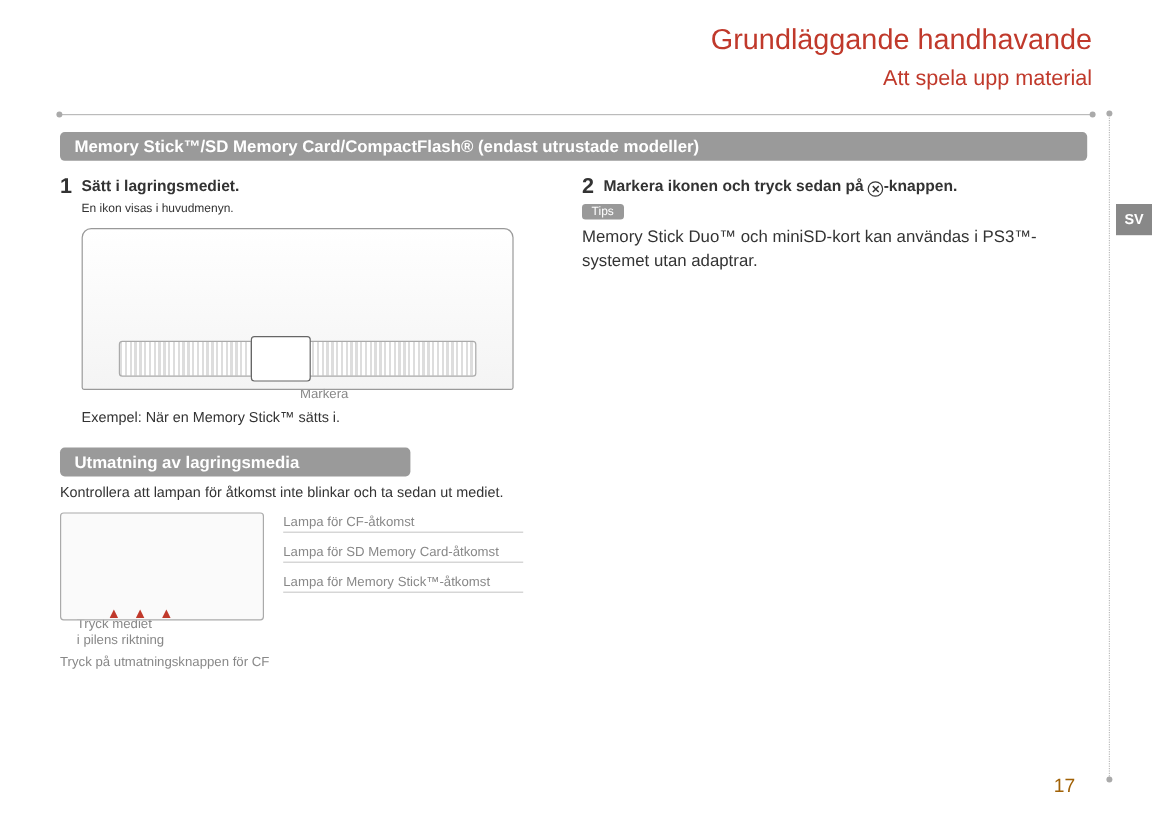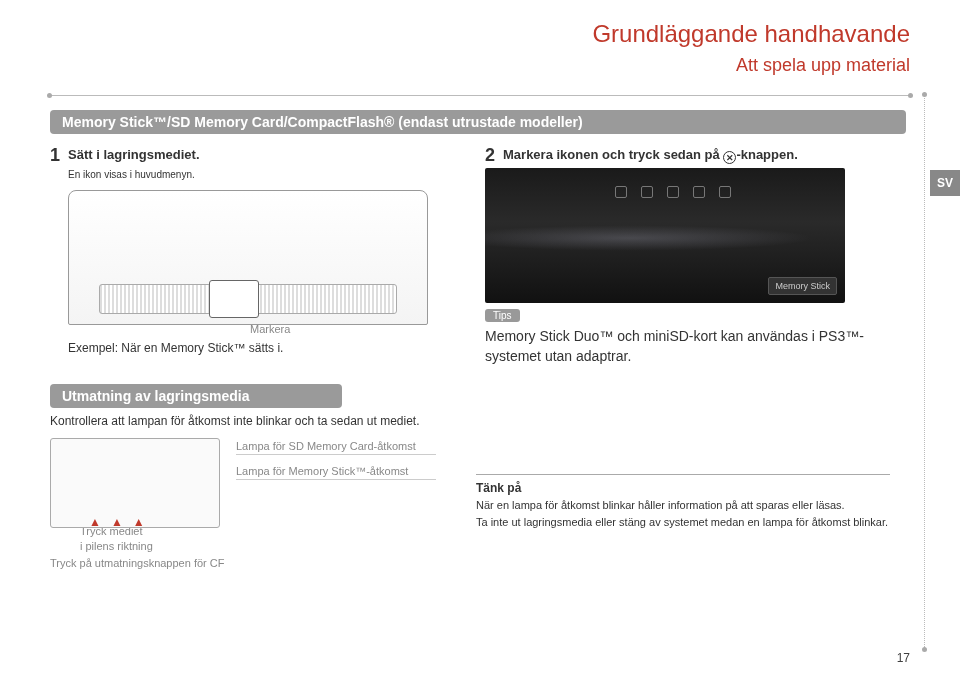--- a/index.html
+++ b/index.html
@@ -200,28 +200,28 @@
   }
   .labels-col .line{
     border-bottom:1px solid #ccc;width:200px;position:relative;padding-bottom:2px;
   }
   .bottom-flex{display:flex;gap:40px;margin-right:20px;}
   .right-note{
     flex:1;margin-top:46px;font-size:11px;line-height:1.5;
   }
   .right-note .h{font-weight:bold;font-size:12px;border-top:1px solid #aaa;padding-top:4px;}
   .tryck{
-    font-size:11px;color:#888;margin-left:30px;margin-top:-4px;line-height:1.3;
+    font-size:11px;color:#888;margin-left:14px;margin-top:-4px;line-height:1.3;
   }
   .tryck2{
     font-size:11px;color:#888;margin-left:0px;margin-top:4px;
   }
   .pagenum{
-    position:absolute;bottom:14px;right:50px;
-    font-size:12px;color:#404040;
+    position:absolute;bottom:14px;right:64px;
+    font-size:16px;color:#a16207;
   }
   .xbtn{
     display:inline-block;width:13px;height:13px;border:1px solid #333;border-radius:50%;
     font-size:9px;text-align:center;line-height:12px;vertical-align:-2px;
   }
 </style>
 </head>
 <body>
 
 <div class="page">
@@ -247,62 +247,47 @@
       <div class="framside">Markera</div>
       <div class="caption">Exempel: När en Memory Stick™ sätts i.</div>
     </div>
 
     <div class="col">
       <div class="step">
         <div class="step-num">2</div>
         <div class="step-text">
           <span>Markera ikonen och tryck sedan på </span><span class="xbtn">✕</span><span>-knappen.</span>
         </div>
-      </div>
-      <div class="screen-illus">
-        <div class="iconrow">
-            <span></span>
-            <span></span>
-            <span></span>
-            <span></span>
-            <span></span>
-          </div>
-        <div class="wave"></div>
-        <div class="ms">Memory Stick</div>
       </div>
       <div class="tips-badge">Tips</div>
       <div class="tips-text">Memory Stick Duo™ och miniSD-kort kan användas i PS3™-systemet utan adaptrar.</div>
     </div>
   </div>
 
   <div class="section-bar2">Utmatning av lagringsmedia</div>
   <div class="bottom-text">Kontrollera att lampan för åtkomst inte blinkar och ta sedan ut mediet.</div>
 
   <div class="bottom-flex">
     <div>
       <div class="indicator-block">
         <div class="mini-console">
           <div class="arrows">
               <span>▲</span>
               <span>▲</span>
               <span>▲</span>
             </div>
         </div>
         <div class="labels-col">
+          <div class="line">Lampa för CF-åtkomst</div>
           <div class="line">Lampa för SD Memory Card-åtkomst</div>
           <div class="line">Lampa för Memory Stick™-åtkomst</div>
         </div>
       </div>
       <div class="tryck">
         <span>Tryck mediet</span><br>
         <span>i pilens riktning</span>
       </div>
       <div class="tryck2">Tryck på utmatningsknappen för CF</div>
     </div>
-    <div class="right-note">
-      <div class="h">Tänk på</div>
-      <div>När en lampa för åtkomst blinkar håller information på att sparas eller läsas.</div>
-      <div>Ta inte ut lagringsmedia eller stäng av systemet medan en lampa för åtkomst blinkar.</div>
-    </div>
   </div>
 
   <div class="pagenum">17</div>
 </div>
 
 </body></html>

